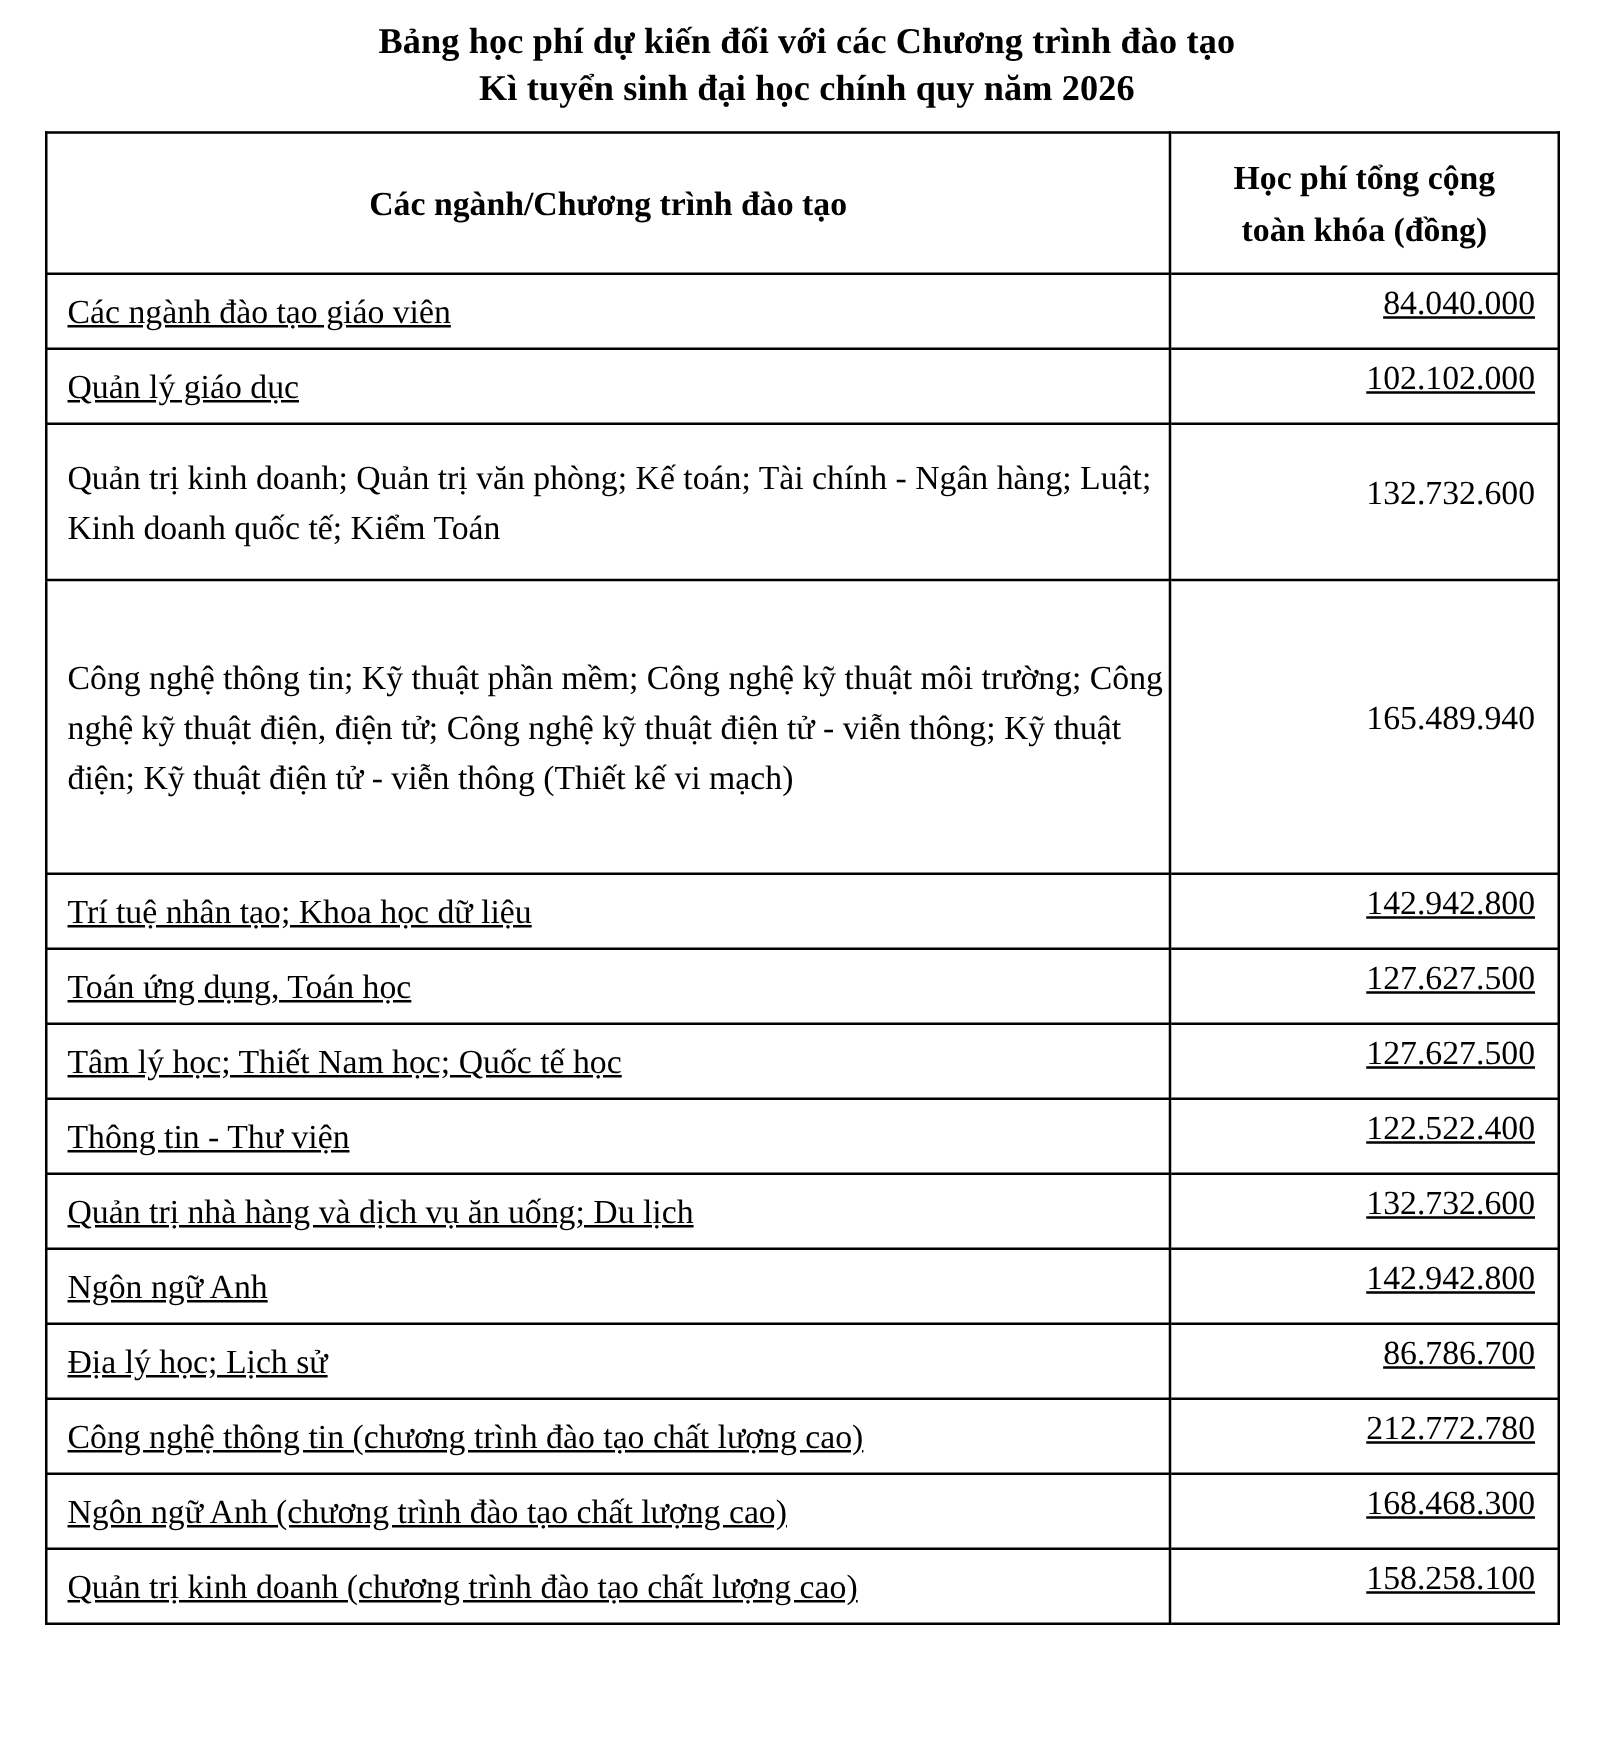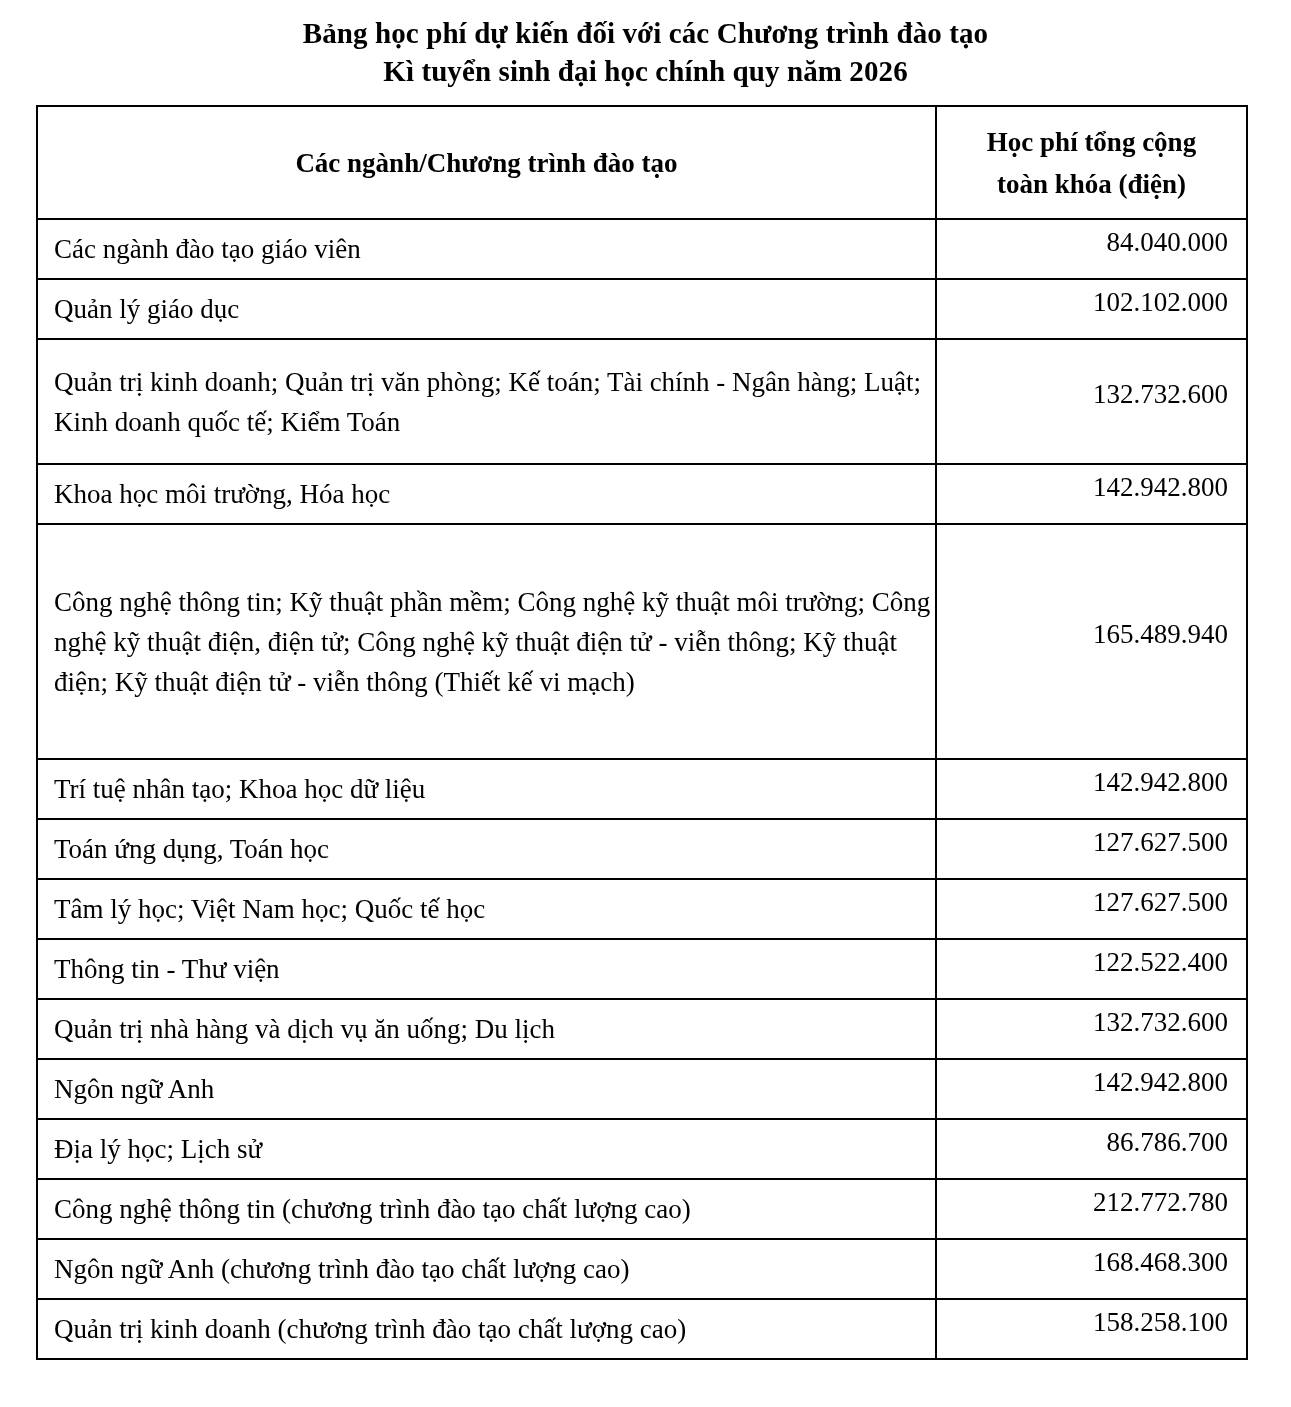--- a/index.html
+++ b/index.html
@@ -80,21 +80,21 @@
     word-break: normal;
   }
   tbody td.fee {
     font-size: 27px;
     text-align: right;
     padding: 4px 18px 18px 8px;
     white-space: nowrap;
     box-sizing: border-box;
   }
 
-  tbody tr.r-1line td { height: 51px; }
+  tbody tr.r-1line td { height: 51px; text-decoration: underline; }
   tbody tr.r-2line td { height: 125px; }
   tbody tr.r-5line td { height: 235px; margin-left: 28px; }
 
   tbody tr.r-2line td.program,
   tbody tr.r-5line td.program {
     vertical-align: middle;
     line-height: 40px;
   }
 </style>
 </head>
@@ -113,55 +113,51 @@
         <col class="col-program">
         <col class="col-fee">
       </colgroup>
       <thead>
         <tr>
           <th>
             <span class="hdr-line">Các ngành/Chương trình đào tạo</span>
           </th>
           <th>
             <span class="hdr-line">Học phí tổng cộng</span>
-            <span class="hdr-line">toàn khóa (điện)</span>
+            <span class="hdr-line">toàn khóa (đồng)</span>
           </th>
         </tr>
       </thead>
       <tbody id="fee-table-body">
           <tr class="r-1line">
             <td class="program">Các ngành đào tạo giáo viên</td>
             <td class="fee">84.040.000</td>
           </tr>
           <tr class="r-1line">
             <td class="program">Quản lý giáo dục</td>
             <td class="fee">102.102.000</td>
           </tr>
           <tr class="r-2line">
             <td class="program">Quản trị kinh doanh; Quản trị văn phòng; Kế toán; Tài chính - Ngân hàng; Luật; Kinh doanh quốc tế; Kiểm Toán</td>
             <td class="fee">132.732.600</td>
           </tr>
-          <tr class="r-1line">
-            <td class="program">Khoa học môi trường, Hóa học</td>
-            <td class="fee">142.942.800</td>
-          </tr>
           <tr class="r-5line">
             <td class="program">Công nghệ thông tin; Kỹ thuật phần mềm; Công nghệ kỹ thuật môi trường; Công nghệ kỹ thuật điện, điện tử; Công nghệ kỹ thuật điện tử - viễn thông; Kỹ thuật điện; Kỹ thuật điện tử - viễn thông (Thiết kế vi mạch)</td>
             <td class="fee">165.489.940</td>
           </tr>
           <tr class="r-1line">
             <td class="program">Trí tuệ nhân tạo; Khoa học dữ liệu</td>
             <td class="fee">142.942.800</td>
           </tr>
           <tr class="r-1line">
             <td class="program">Toán ứng dụng, Toán học</td>
             <td class="fee">127.627.500</td>
           </tr>
           <tr class="r-1line">
-            <td class="program">Tâm lý học; Việt Nam học; Quốc tế học</td>
+            <td class="program">Tâm lý học; Thiết Nam học; Quốc tế học</td>
             <td class="fee">127.627.500</td>
           </tr>
           <tr class="r-1line">
             <td class="program">Thông tin - Thư viện</td>
             <td class="fee">122.522.400</td>
           </tr>
           <tr class="r-1line">
             <td class="program">Quản trị nhà hàng và dịch vụ ăn uống; Du lịch</td>
             <td class="fee">132.732.600</td>
           </tr>

